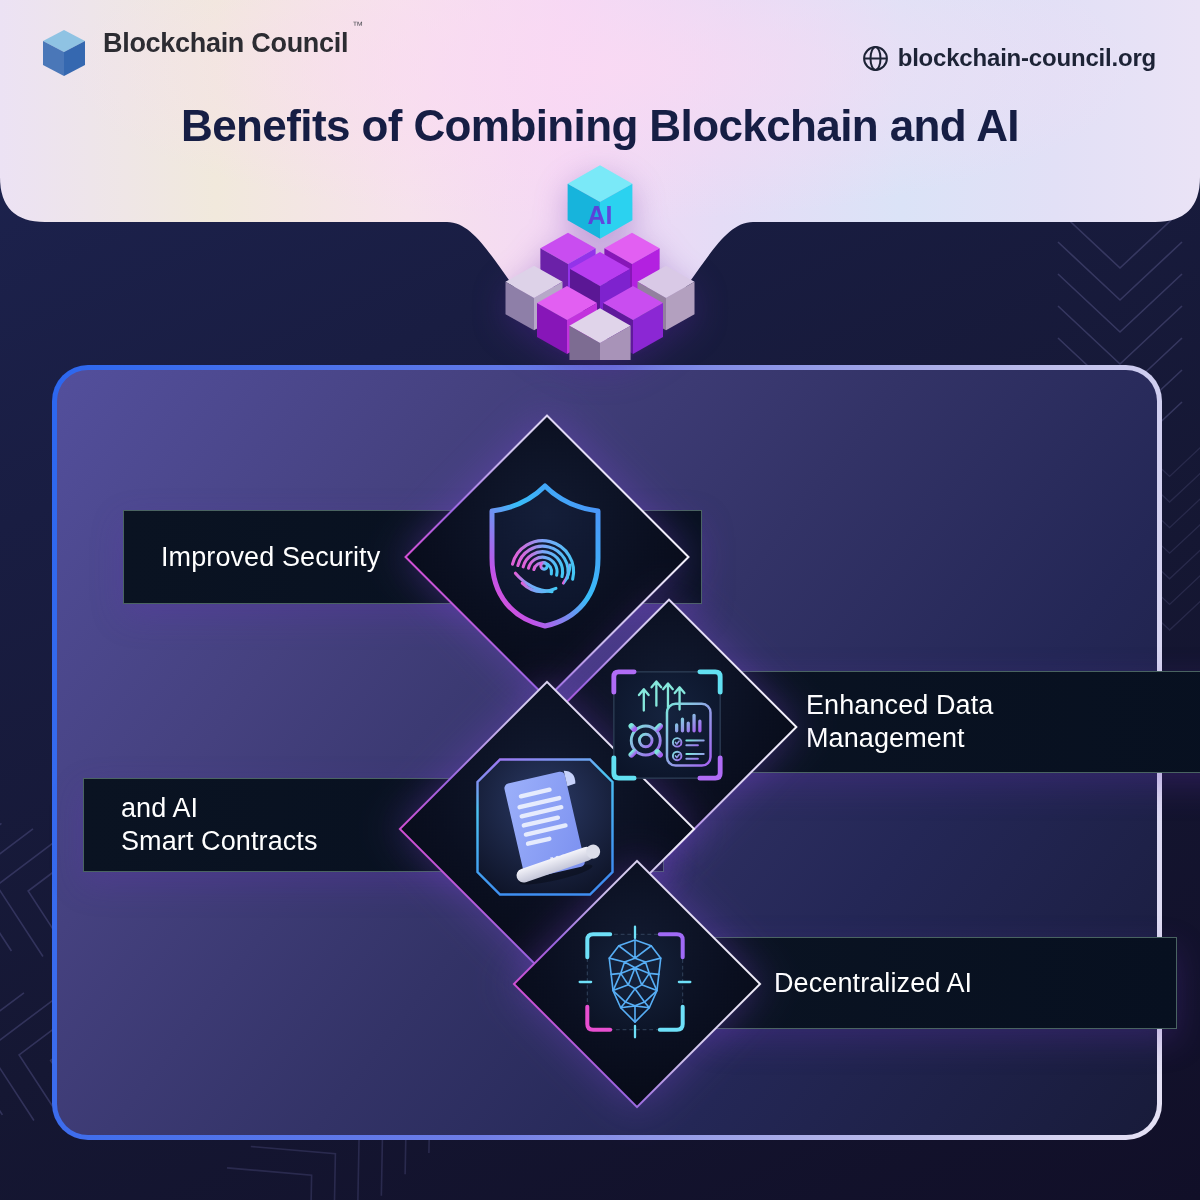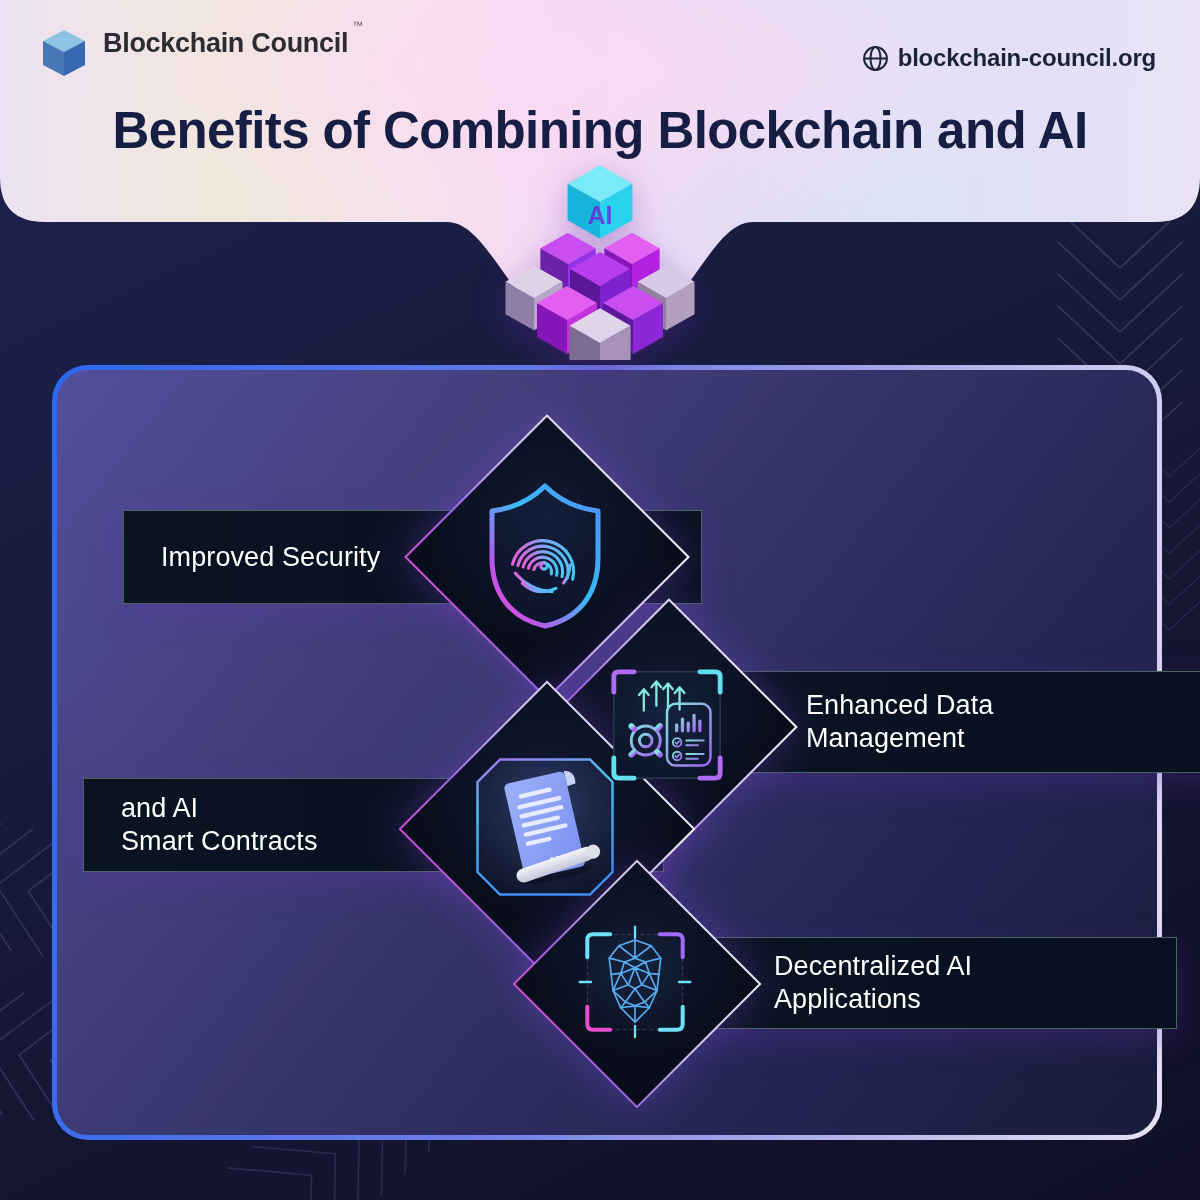--- a/index.html
+++ b/index.html
@@ -8,21 +8,21 @@
          background:linear-gradient(155deg,#1e2452 0%,#191d42 30%,#151733 62%,#110f28 100%);}
   svg{display:block}
   
   .header-shape{position:absolute;left:0;top:0;z-index:1;}
   .logo{position:absolute;left:40px;top:28px;z-index:3;display:flex;align-items:flex-start;gap:15px;}
   .logo-text{font-size:27px;font-weight:bold;color:#2c2c32;letter-spacing:-0.3px;}
   .logo-tm{font-size:11px;color:#55555c;vertical-align:top;position:relative;top:-9px;left:4px;font-weight:normal;}
   .site{position:absolute;right:44px;top:44px;z-index:3;display:flex;align-items:flex-end;gap:9px;}
   .site-label{font-size:24px;font-weight:bold;color:#1d2336;letter-spacing:-0.2px;}
   .title{position:absolute;left:0;top:101px;width:1200px;text-align:center;z-index:3;
-         font-size:51px;font-weight:bold;color:#161e44;letter-spacing:-0.6px;}
+         font-size:44px;font-weight:bold;color:#161e44;letter-spacing:-0.6px;}
   .hero{position:absolute;left:490px;top:150px;z-index:4;filter:drop-shadow(0 10px 16px rgba(90,40,160,0.35));}
   
   .circuits{position:absolute;left:0;top:0;z-index:0;}
   
   .panel{position:absolute;left:52px;top:365px;width:1100px;height:765px;z-index:2;
          border-radius:36px;border:5px solid transparent;
          background:linear-gradient(128deg,#534f9c 0%,#45417f 26%,#333367 50%,#242756 72%,#181b3a 100%) padding-box,
                     linear-gradient(100deg,#2c67ef 0%,#6f7de6 45%,#aeb0e8 72%,#e6e2f5 100%) border-box;}
   .bar{position:absolute;z-index:2;display:flex;flex-direction:column;justify-content:center;
        background:linear-gradient(90deg,#0a1322,#071020);
@@ -280,21 +280,20 @@
           <g transform="rotate(-6)">
             <rect x="-46" y="34" width="86" height="15" rx="7.5" fill="url(#gRoll)"></rect>
             <circle cx="40" cy="41.5" r="7.5" fill="#dcdeea"></circle>
           </g>
         </g>
       </svg>
     </div>
 
     <div class="bar bar4">
       <span>Decentralized AI</span>
-      <span>Applications</span>
     </div>
     <div class="diamond d4"></div>
     <div class="icon-holder ih4">
       <svg width="124" height="124" viewBox="0 0 130 130">
         <defs>
           <radialGradient id="gTile2" cx="0.5" cy="0.35" r="0.8">
             <stop offset="0" stop-color="#16233d"></stop>
               <stop offset="1" stop-color="#0b1224"></stop>
           </radialGradient>
         </defs>

